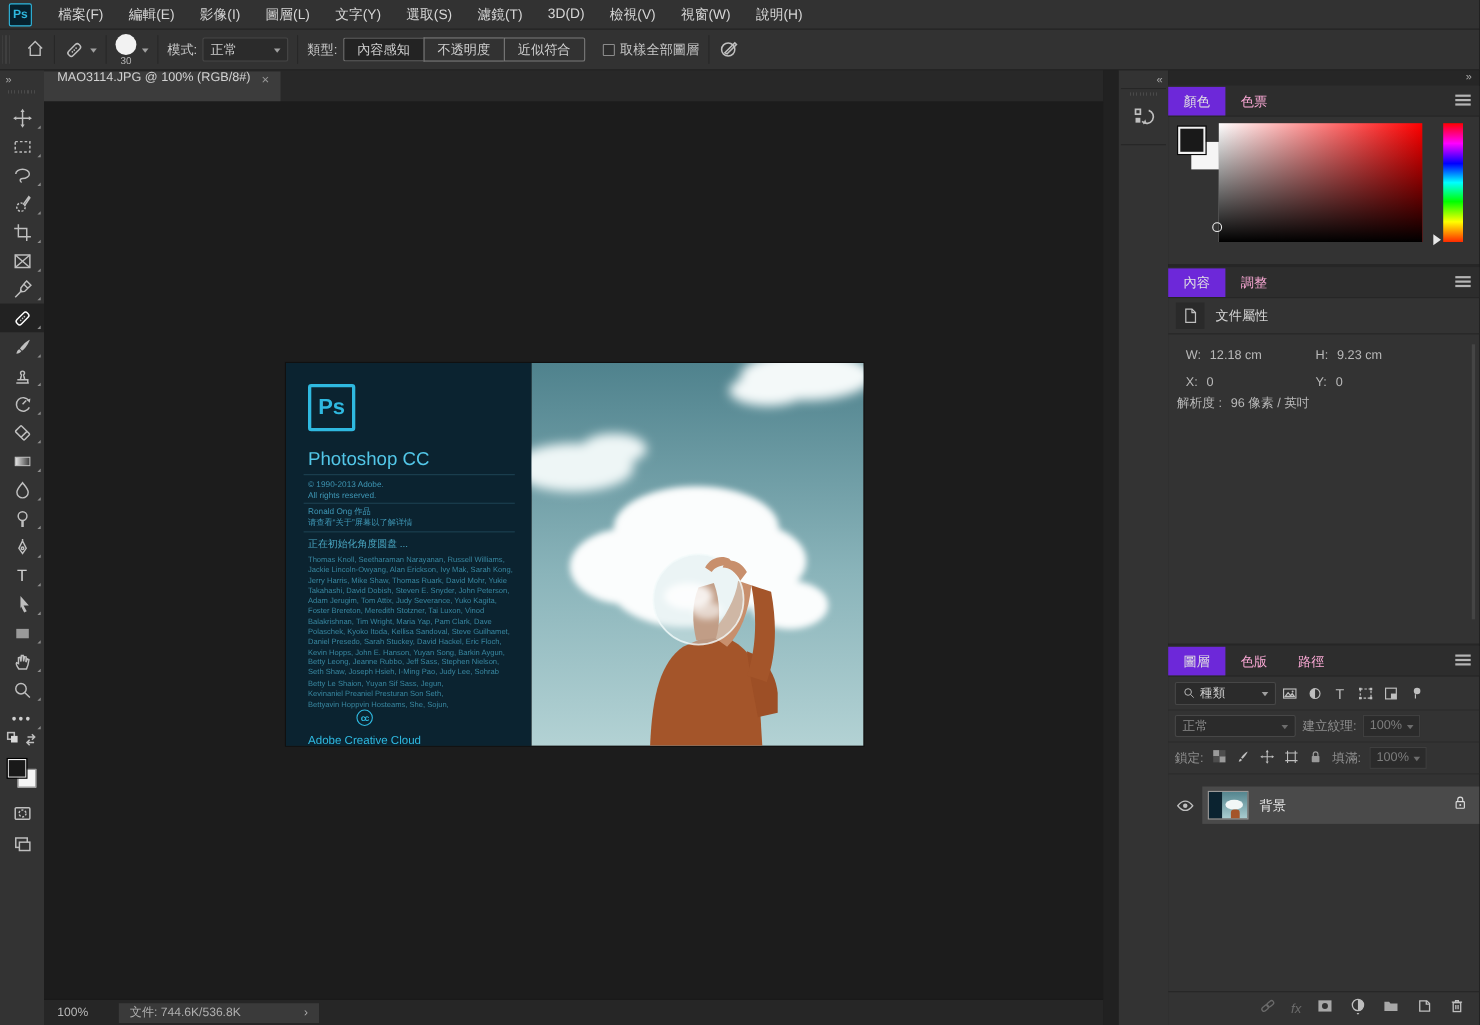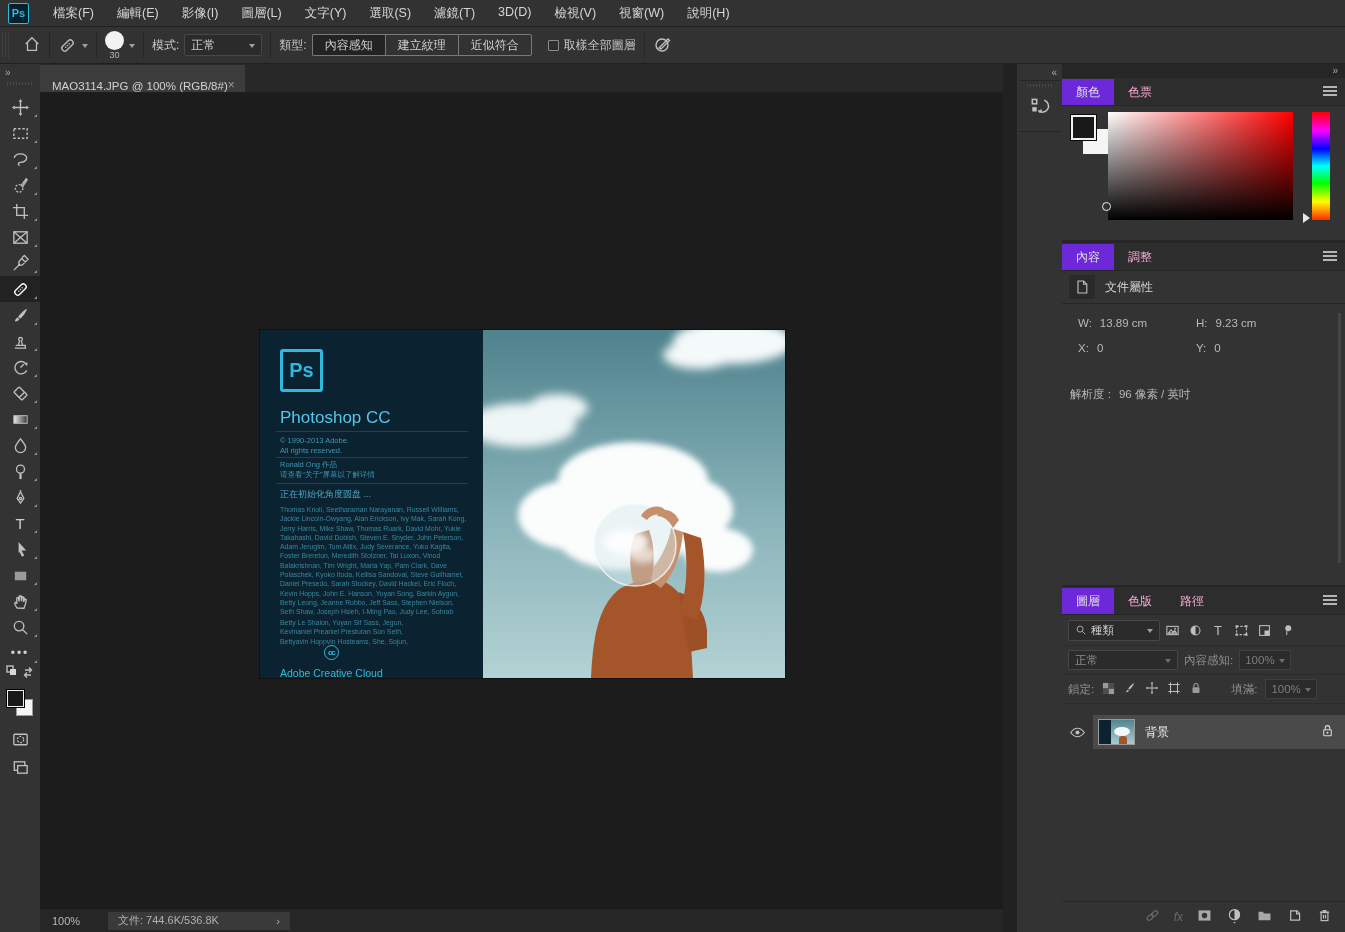--- a/index.html
+++ b/index.html
@@ -52,22 +52,22 @@
   .tool .corner { position:absolute; right:3px; bottom:3px; width:0; height:0;
     border-left:3px solid transparent; border-bottom:3px solid #8f8f8f; }
   #fg-chip { position:absolute; left:7px; top:626px; width:17px; height:17px;
     background:#191919; border:1px solid #f0f0f0; outline:1px solid #000; z-index:2; }
   #bg-chip { position:absolute; left:16px; top:635px; width:17px; height:17px;
     background:#f5f5f5; border:1px solid #9a9a9a; z-index:1; }
 
   
   #tabbar { left:40px; top:64px; width:963px; height:29px; background:#282828;
     border-bottom:1px solid #1f1f1f; display:flex; align-items:flex-end; }
-  #doc-tab { height:27px; background:#3c3c3c; display:flex; align-items:flex-end;
-    padding:0 10px 0 12px; font-size:11.5px; color:#d2d2d2; }
+  #doc-tab { height:27px; background:#3c3c3c; display:flex; align-items:flex-start;
+    padding:0 10px 0 12px; font-size:11.5px; color:#d2d2d2; gap:10px; }
   #doc-tab .close { color:#9a9a9a; font-size:12px; }
   #canvas { left:40px; top:93px; width:963px; height:815px; background:#1c1c1c; }
   #statusbar { left:40px; top:908px; width:963px; height:24px; background:#262626;
     border-top:1px solid #191919; display:flex; align-items:center; font-size:11px; color:#b8b8b8; }
   #status-zoom { margin-left:12px; width:56px; }
   #status-file { background:#3a3a3a; height:18px; display:flex; align-items:center;
     padding:0 10px; width:182px; justify-content:space-between; color:#b0b0b0; }
 
   
   #image { left:260px; top:330px; width:525px; height:348px; display:flex;
@@ -228,21 +228,21 @@
       <div class="dropdown" style="width:78px">
         <span>正常</span>
         <span class="chev"></span>
       </div>
     </div>
     <div class="vsep"></div>
     <div class="opt-group">
       <span>類型:</span>
       <div style="display:flex">
         <div class="type-btn active">內容感知</div>
-        <div class="type-btn">建立紋理</div>
+        <div class="type-btn">不透明度</div>
         <div class="type-btn">近似符合</div>
       </div>
     </div>
     <div style="width:16px"></div>
     <div class="opt-group">
       <div class="checkbox"></div>
       <span>取樣全部圖層</span>
     </div>
     <div class="vsep"></div>
     <span>
@@ -575,38 +575,38 @@
           <svg class="ic" width="16" height="16" viewBox="0 0 20 20">
               <path d="M5 2.5h7l4 4v11H5z"></path>
               <path d="M12 2.5v4h4"></path>
             </svg>
         </div>
         <span>文件屬性</span>
       </div>
       <div class="prop-row">
         <div class="prop-cell">
             <span>W:</span>
-            <span>13.89 cm</span>
+            <span>12.18 cm</span>
           </div>
         <div class="prop-cell">
             <span>H:</span>
             <span>9.23 cm</span>
           </div>
       </div>
       <div class="prop-row">
         <div class="prop-cell">
             <span>X:</span>
             <span>0</span>
           </div>
         <div class="prop-cell">
             <span>Y:</span>
             <span>0</span>
           </div>
       </div>
-      <div class="prop-row" style="margin-top:33px;gap:8px;padding-left:8px">
+      <div class="prop-row" style="margin-top:5px;gap:8px;padding-left:8px">
         <span>解析度 :</span>
         <span>96 像素 / 英吋</span>
       </div>
       <div id="props-scroll"></div>
     </div>
 
     <div class="panel" id="layers-panel">
       <div class="tabrow">
         <div class="tab active">圖層</div>
         <div class="tab">色版</div>
@@ -660,21 +660,21 @@
               <path d="M9 11v5"></path>
             </svg>
           </span>
       </div>
 
       <div class="lp-row" id="lp-blend">
         <div class="dropdown" id="blend-dd">
           <span>正常</span>
           <span class="chev" style="border-top-color:#6d6d6d"></span>
         </div>
-        <span>內容感知:</span>
+        <span>建立紋理:</span>
         <div class="mini-dd">
           <span>100%</span>
           <span class="chev" style="border-top-color:#6d6d6d"></span>
         </div>
       </div>
 
       <div class="lp-row" id="lp-lock">
         <span>鎖定:</span>
         <span><svg width="13" height="13" viewBox="0 0 14 14">
               <rect x="1" y="1" width="6" height="6" fill="#9a9a9a"></rect>
@@ -690,21 +690,21 @@
               <path d="M10 3.5v13M3.5 10h13"></path>
               <path class="fill" d="M10 1l2 3H8zM10 19l2-3H8zM1 10l3-2v4zM19 10l-3-2v4z"></path>
             </svg></span>
         <span><svg class="ic" width="14" height="14" viewBox="0 0 20 20">
               <path d="M5 2v16M15 2v16M2 5h16M2 15h16"></path>
             </svg></span>
         <span><svg width="14" height="14" viewBox="0 0 20 20">
               <rect x="5" y="9" width="10" height="8" rx="1" fill="#9a9a9a"></rect>
               <path d="M7 9V6.5a3 3 0 0 1 6 0V9" fill="none" stroke="#9a9a9a" stroke-width="1.6"></path>
             </svg></span>
-        <span style="margin-left:20px">填滿:</span>
+        <span style="margin-left:0">填滿:</span>
         <div class="mini-dd">
           <span>100%</span>
           <span class="chev" style="border-top-color:#6d6d6d"></span>
         </div>
       </div>
 
       <div id="layer-row">
         <div id="eye-cell">
           <svg class="ic" width="17" height="17" viewBox="0 0 20 20">
               <path d="M2 10c2.6-3.4 5.3-5 8-5s5.4 1.6 8 5c-2.6 3.4-5.3 5-8 5s-5.4-1.6-8-5z"></path>

